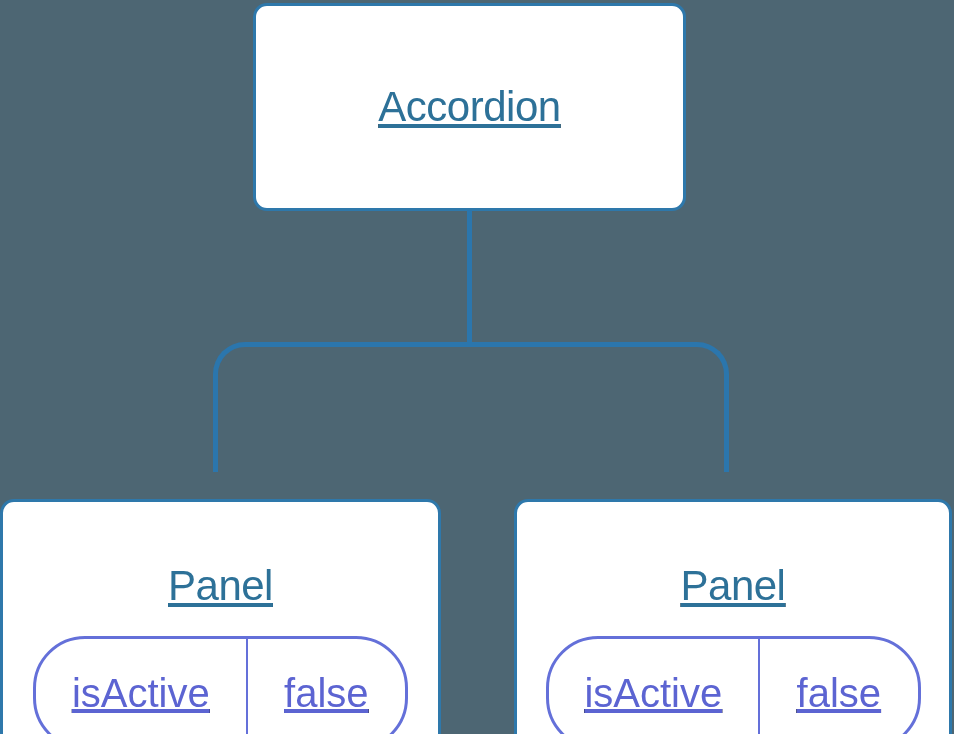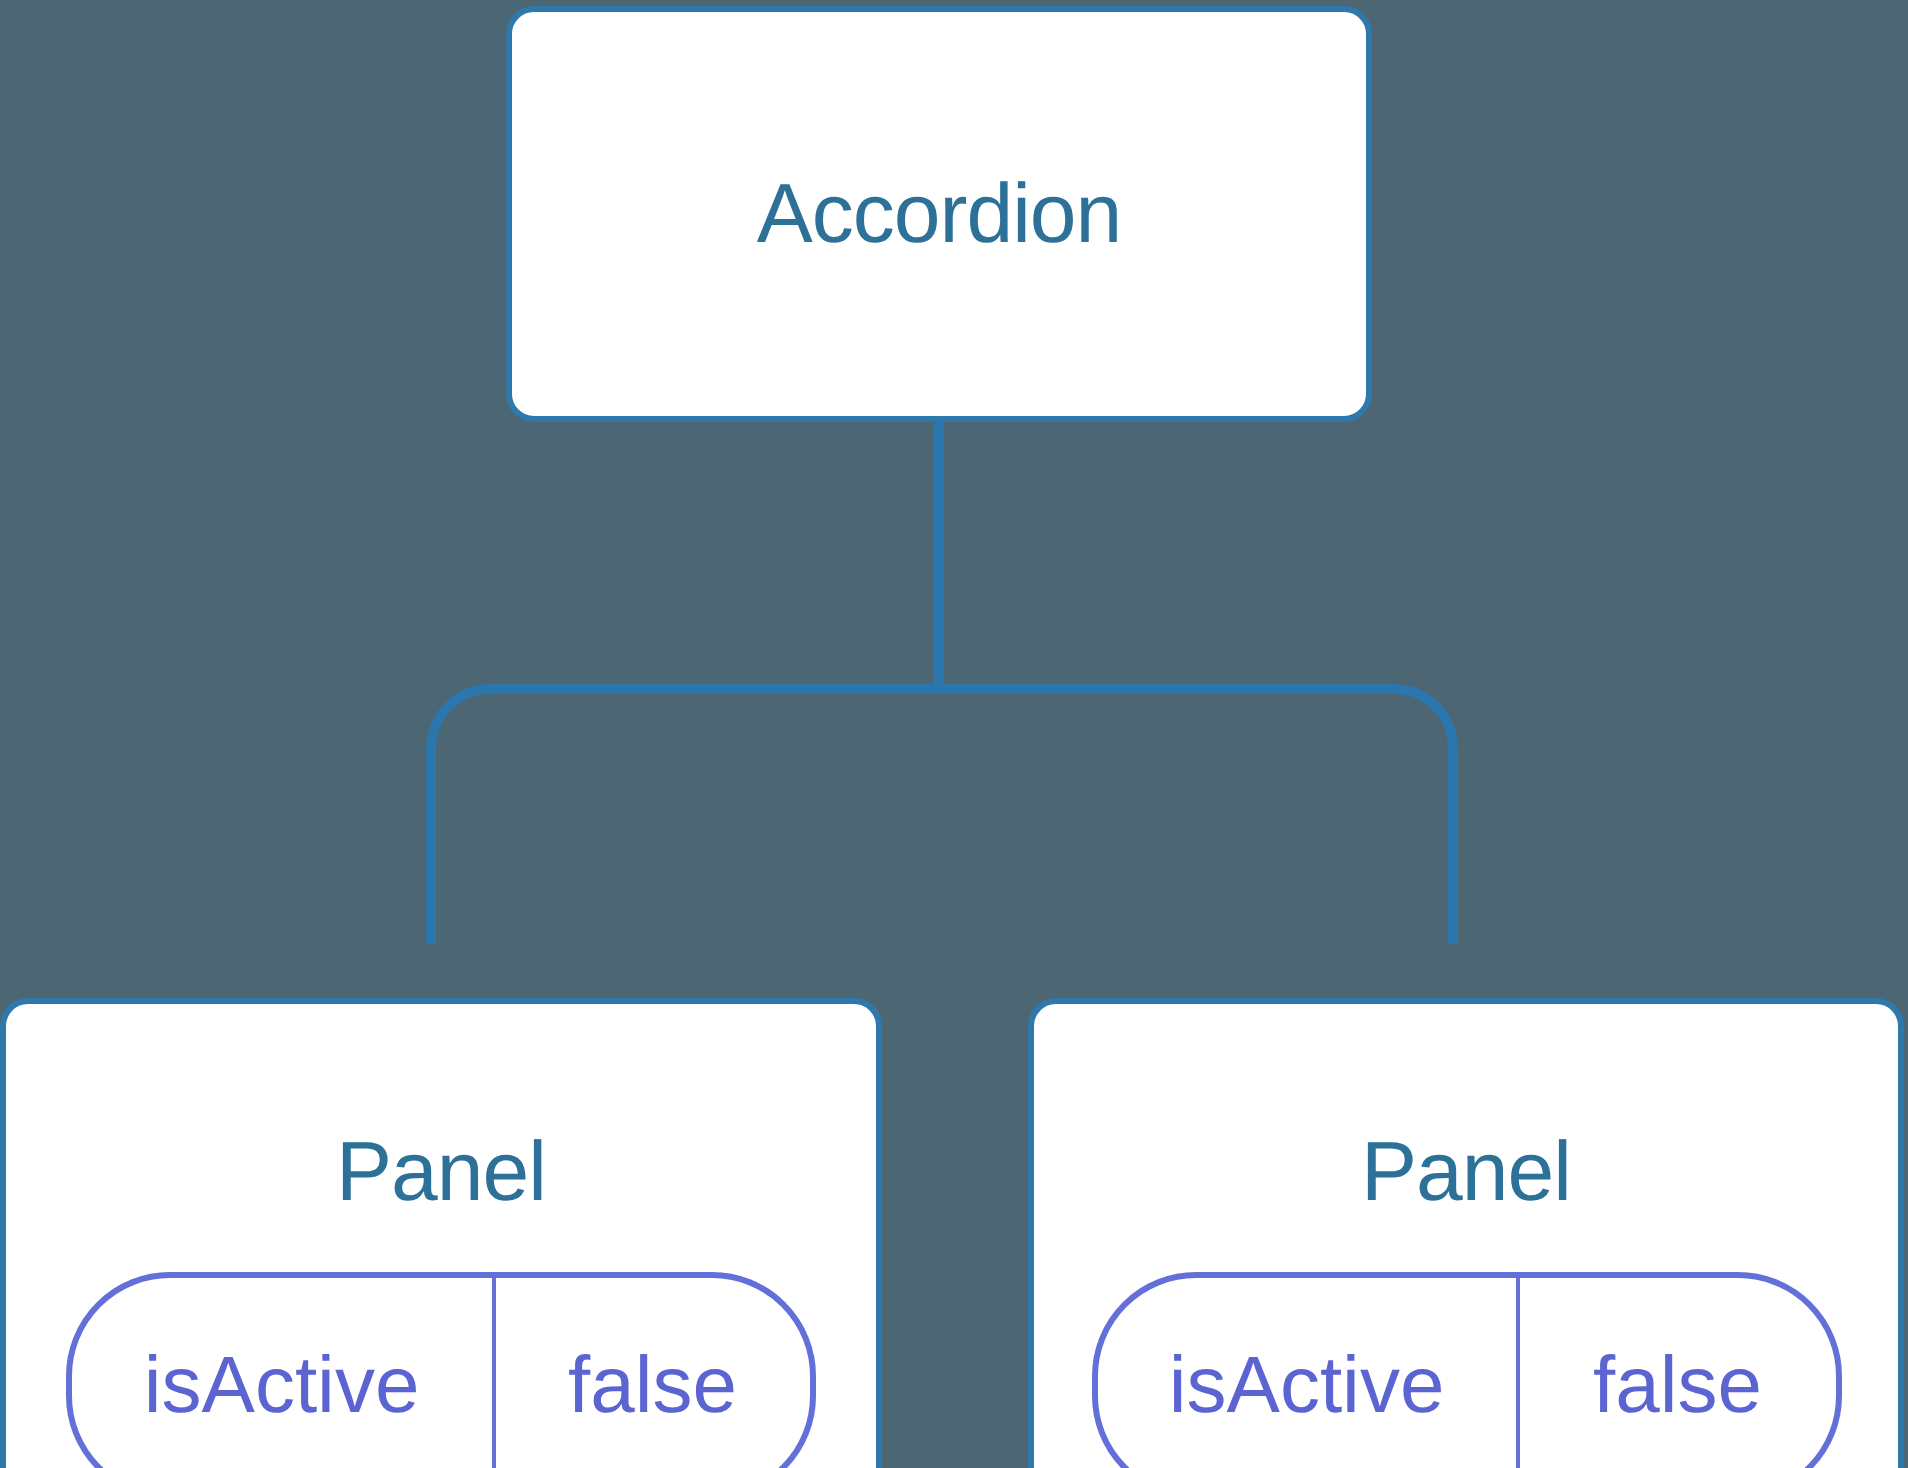--- a/index.html
+++ b/index.html
@@ -4,21 +4,21 @@
 <style>
   :root {
     --background: #4d6673;
     --connector: #2b76ad;
     --node-border: #2e78ab;
     --node-fill: #ffffff;
     --title: #2d7198;
     --state: #5c64d2;
     --state-border: #6470d9;
   }
-  * { margin: 0; padding: 0; box-sizing: border-box; }
+  * { margin: 0; padding: 0; box-sizing: border-box; text-decoration: underline; }
   html, body { width: 954px; height: 734px; }
   body {
     background: var(--background);
     font-family: "Liberation Sans", sans-serif;
     overflow: hidden;
   }
   .canvas {
     position: relative;
     width: 954px;
     height: 734px;

